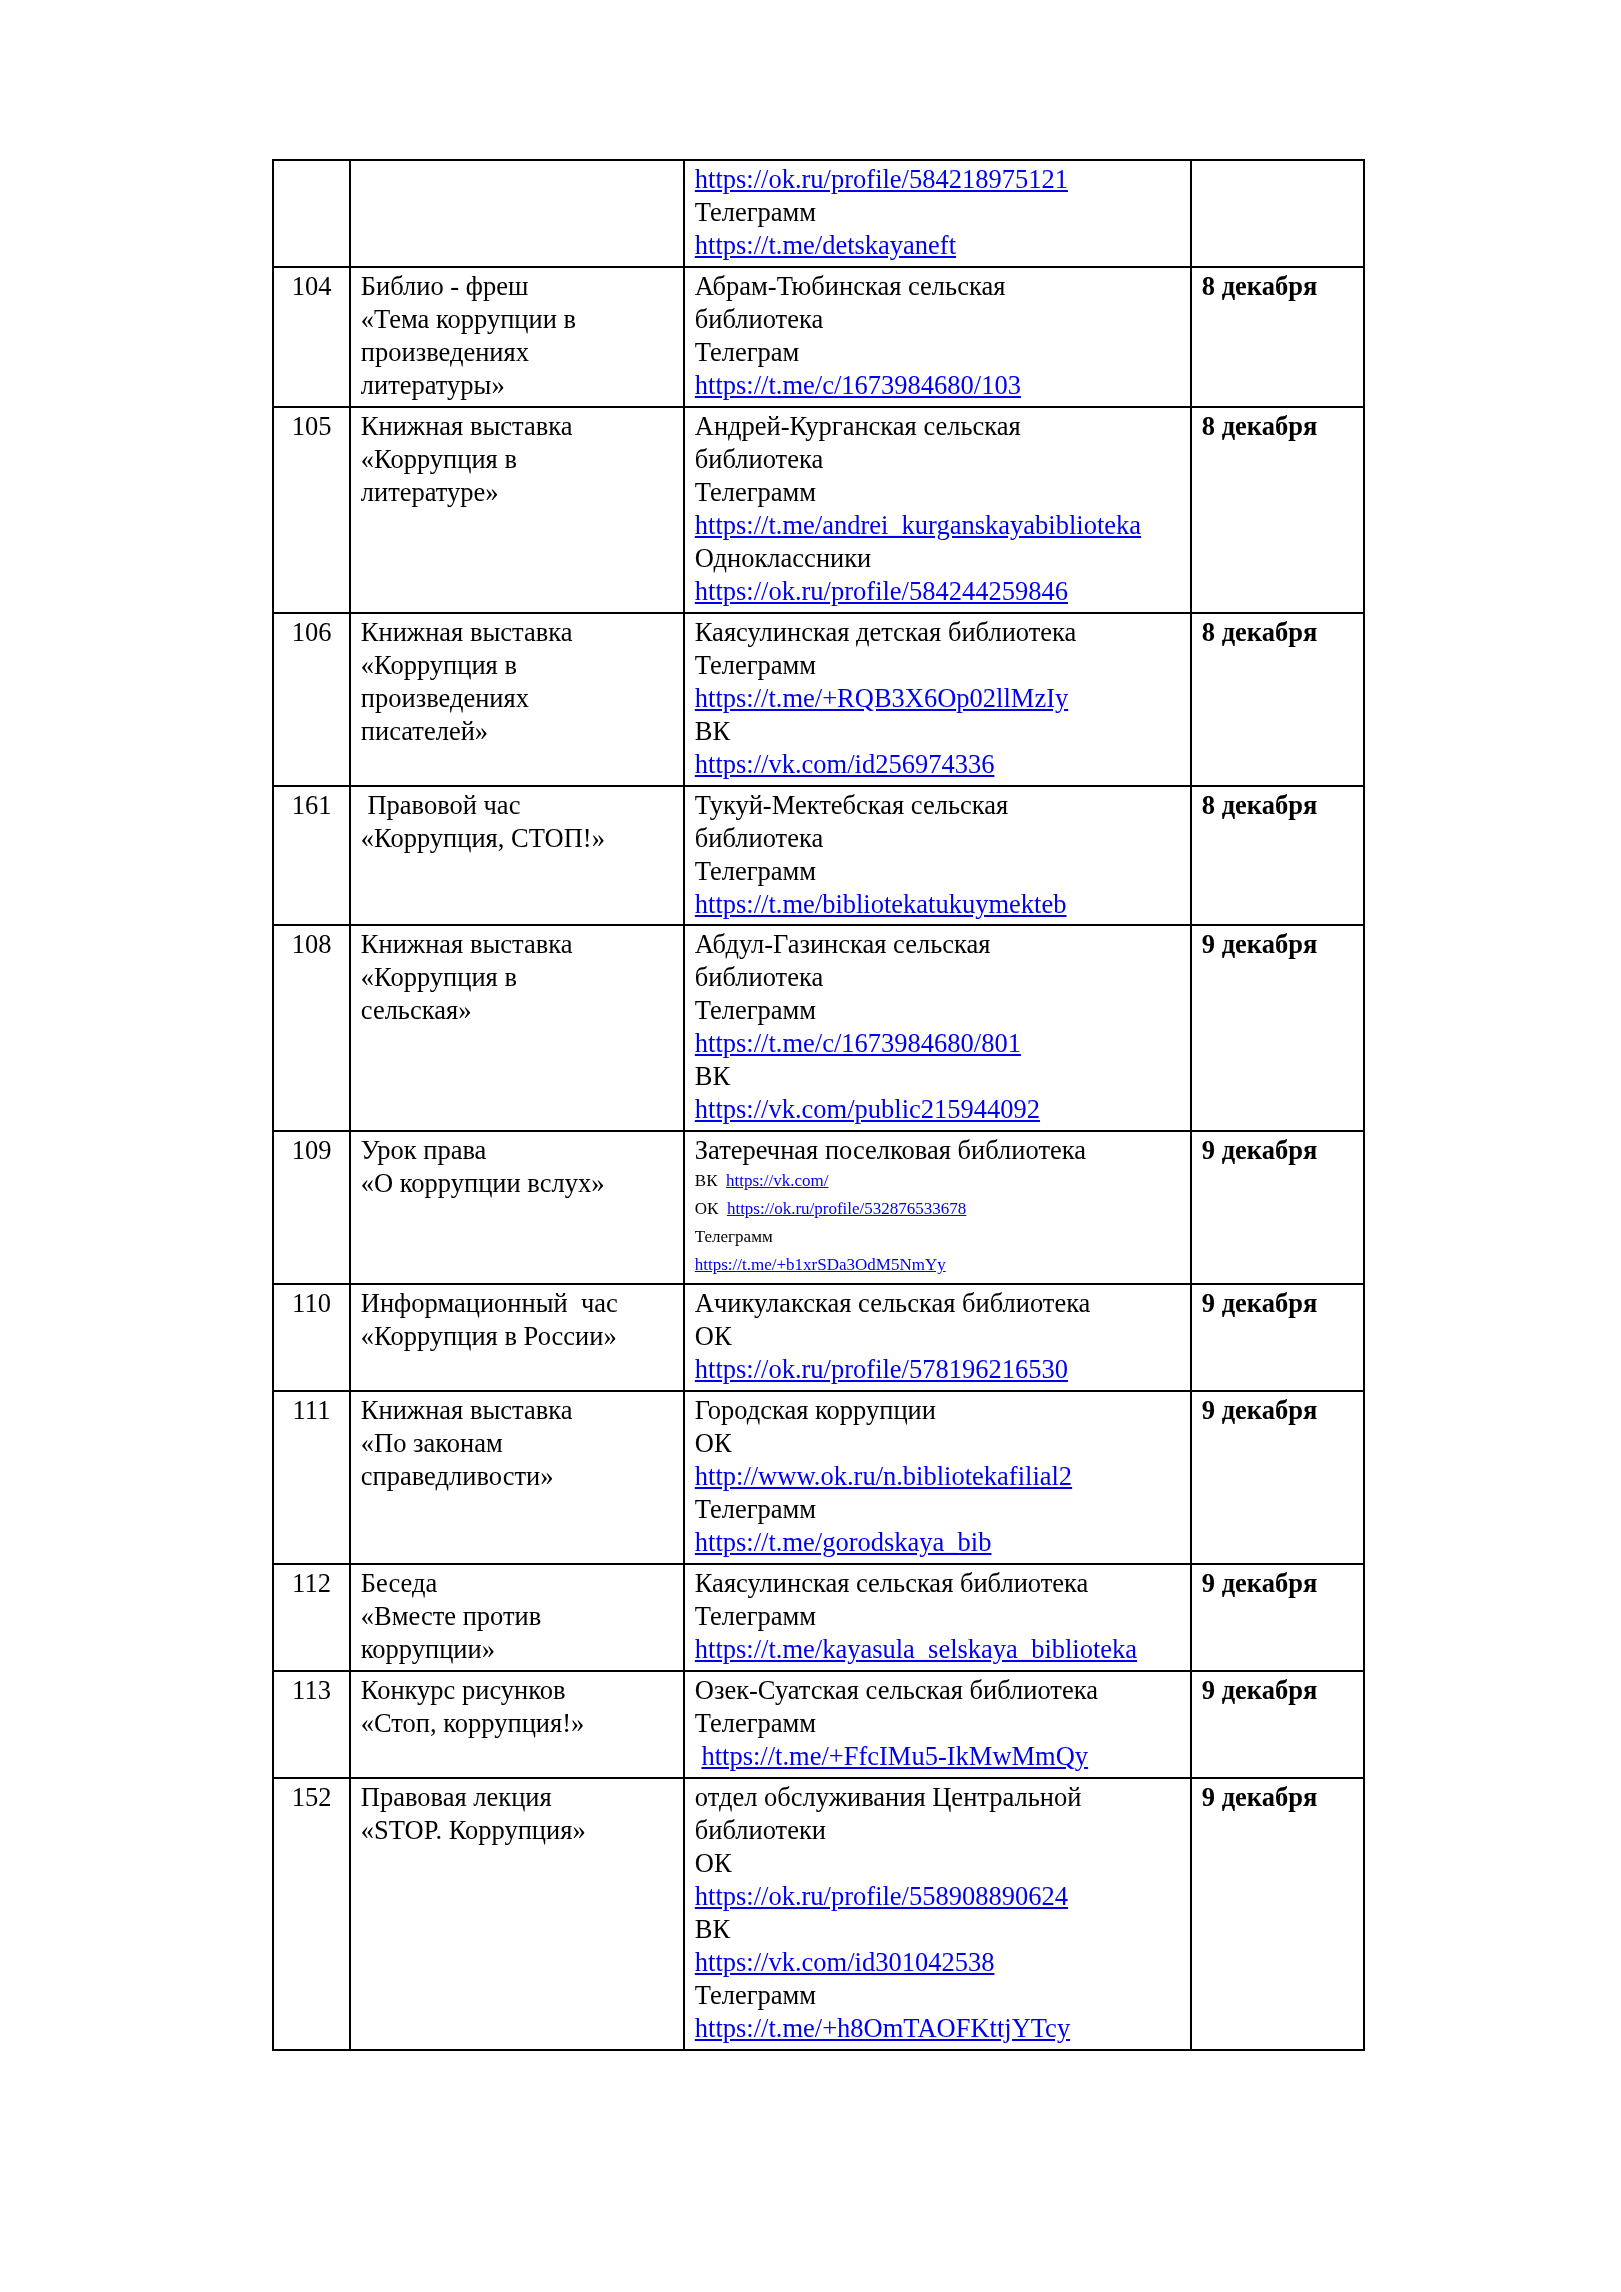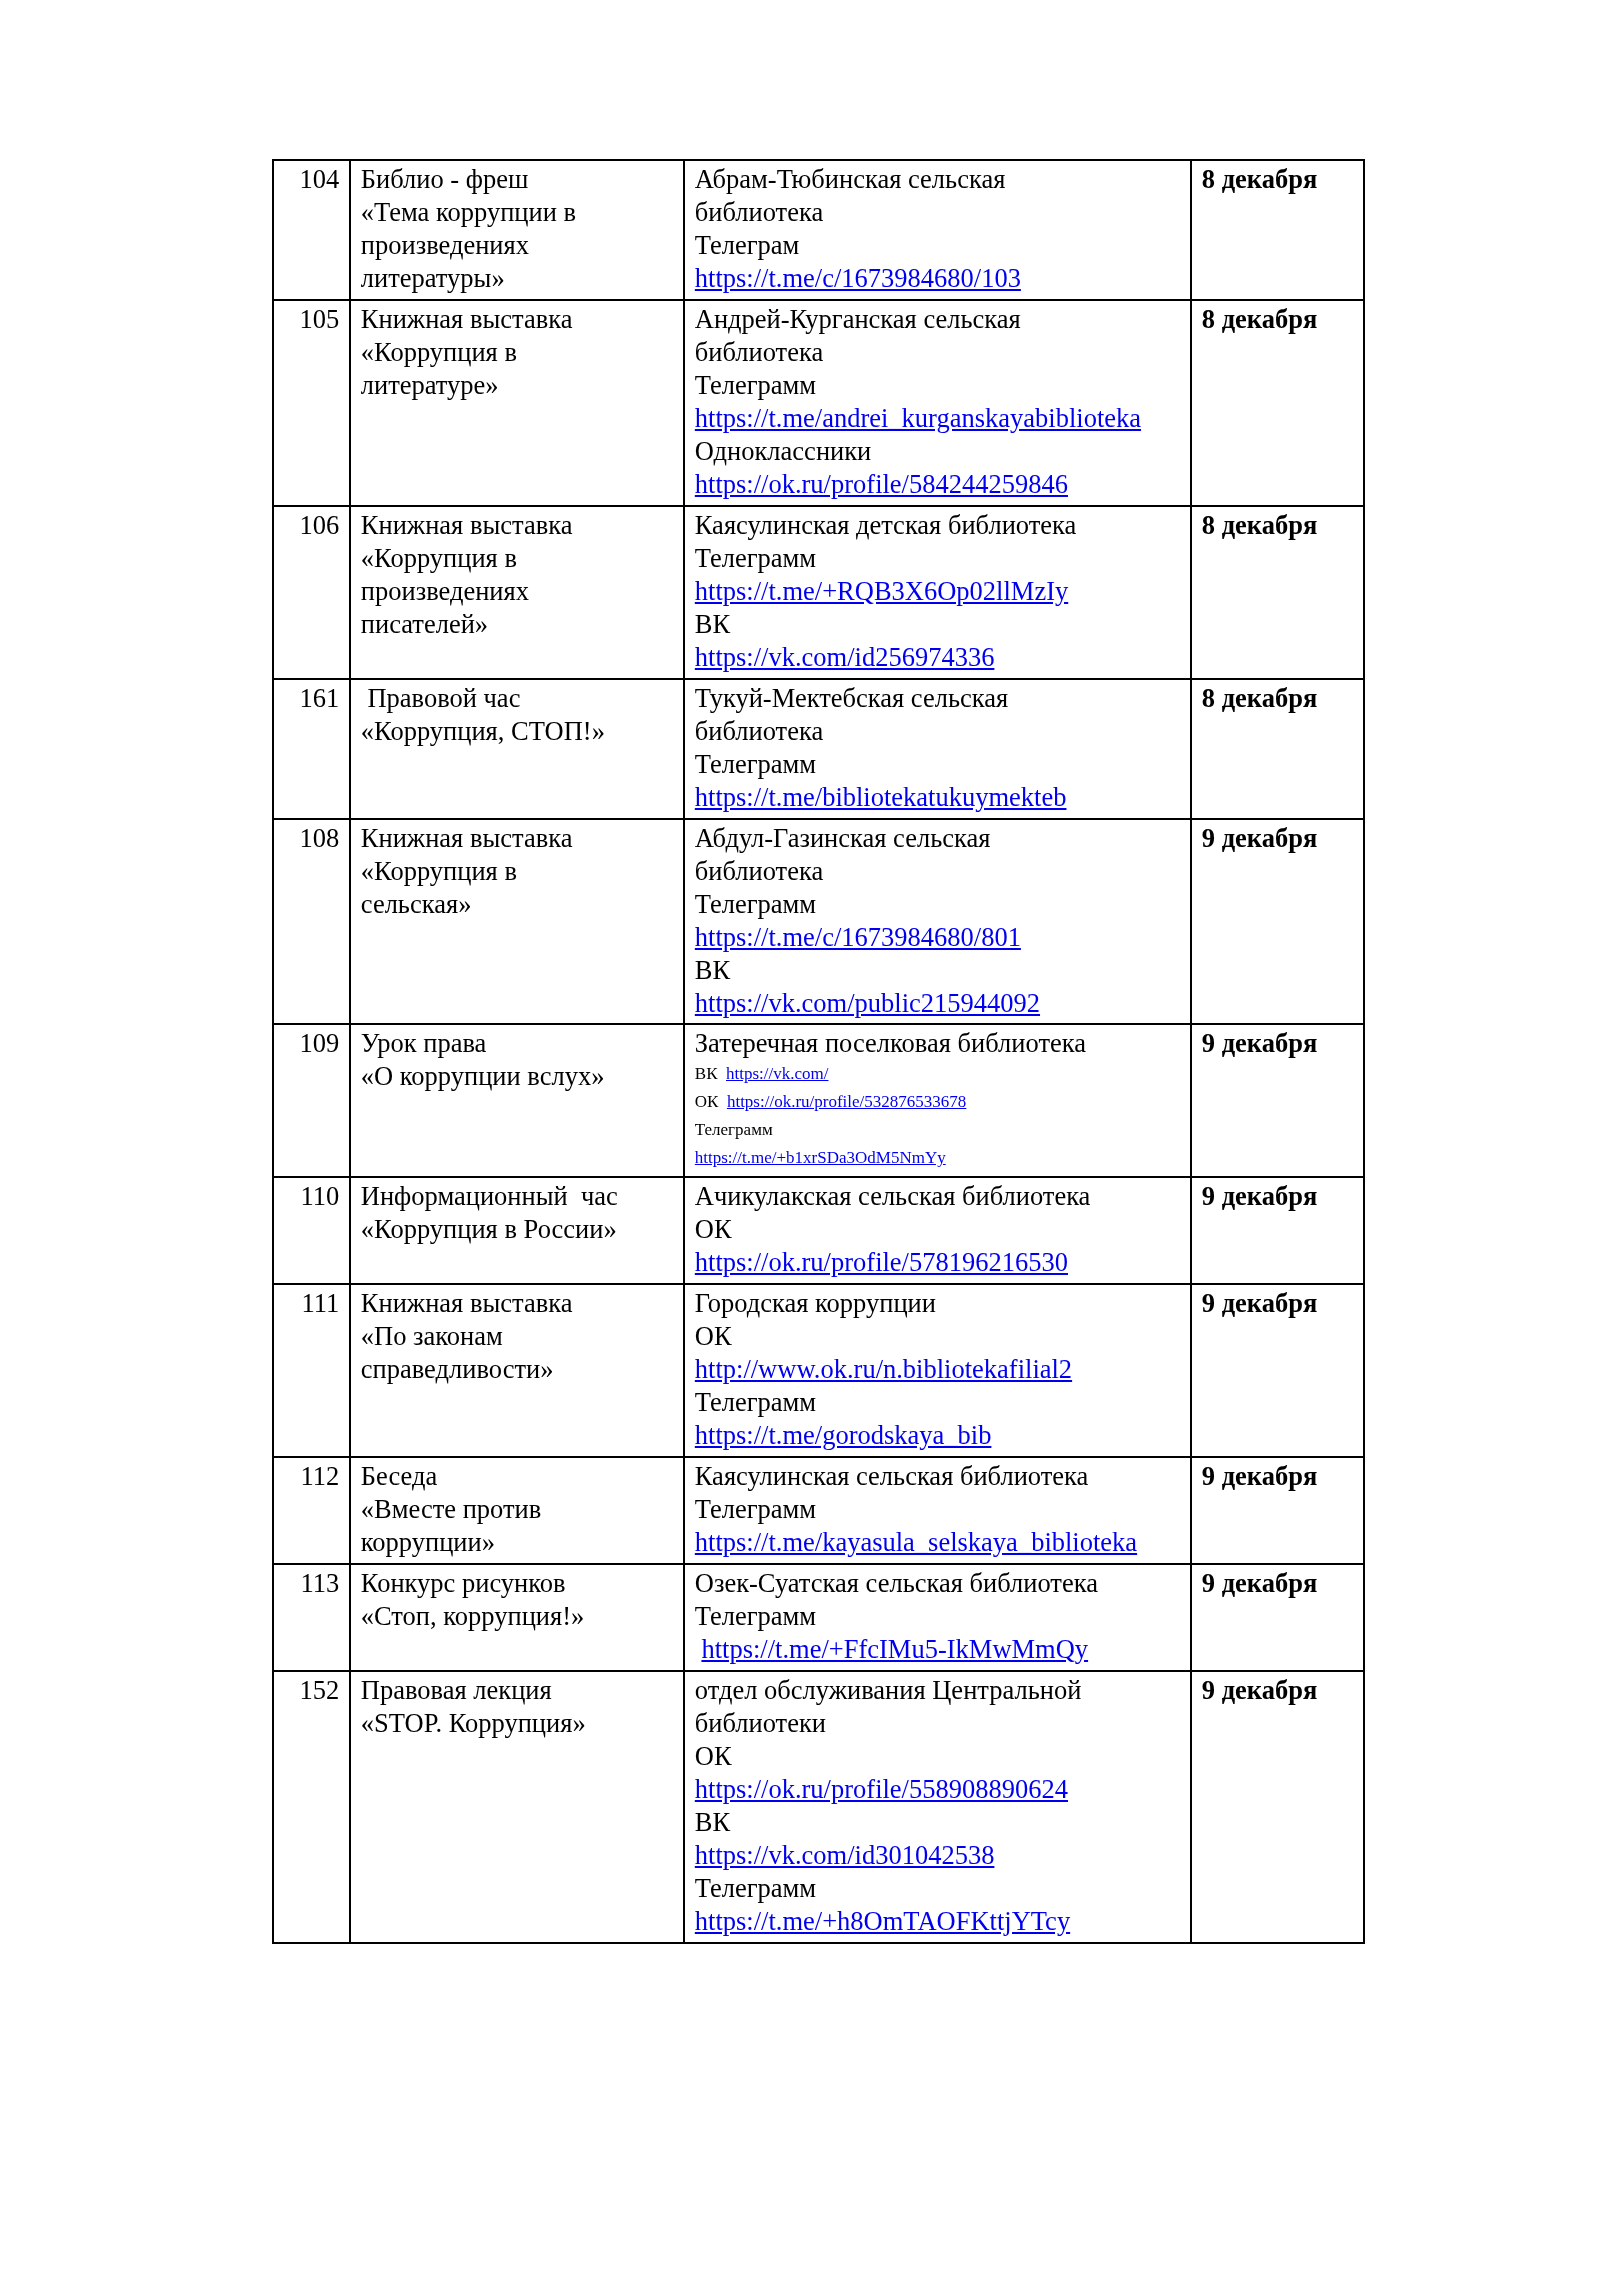--- a/index.html
+++ b/index.html
@@ -27,21 +27,21 @@
     line-height: 33px;
     border: 2.9px solid var(--border-color, #000000);
   }
   table.events td {
     border: 2px solid var(--border-color, #000000);
     vertical-align: top;
     padding: 2px 9.8px 3.9px 9.8px;
     overflow: hidden;
   }
   td.c-num {
-    text-align: right;
+    text-align: center;
     padding-left: 2px;
     padding-right: 2px;
   }
   td.c-date {
     padding-left: 13.7px;
     font-weight: bold;
   }
   .line {
     white-space: pre-wrap;
   }
@@ -61,20 +61,30 @@
 <div class="page">
   <table class="events">
     <colgroup>
       <col style="width:77px">
       <col style="width:334px">
       <col style="width:507px">
       <col style="width:173px">
     </colgroup>
     <tbody>
         <tr>
+          <td class="c-num"></td>
+          <td class="c-event"></td>
+          <td class="c-source">
+            <div class="line"><a class="doc-link" href="#">https://ok.ru/profile/584218975121</a></div>
+            <div class="line"><span>Телеграмм</span></div>
+            <div class="line"><a class="doc-link" href="#">https://t.me/detskayaneft</a></div>
+          </td>
+          <td class="c-date"></td>
+        </tr>
+        <tr>
           <td class="c-num">104</td>
           <td class="c-event">
             <div class="line">Библио - фреш</div>
             <div class="line">«Тема коррупции в</div>
             <div class="line">произведениях</div>
             <div class="line">литературы»</div>
           </td>
           <td class="c-source">
             <div class="line"><span>Абрам-Тюбинская сельская</span></div>
             <div class="line"><span>библиотека</span></div>

